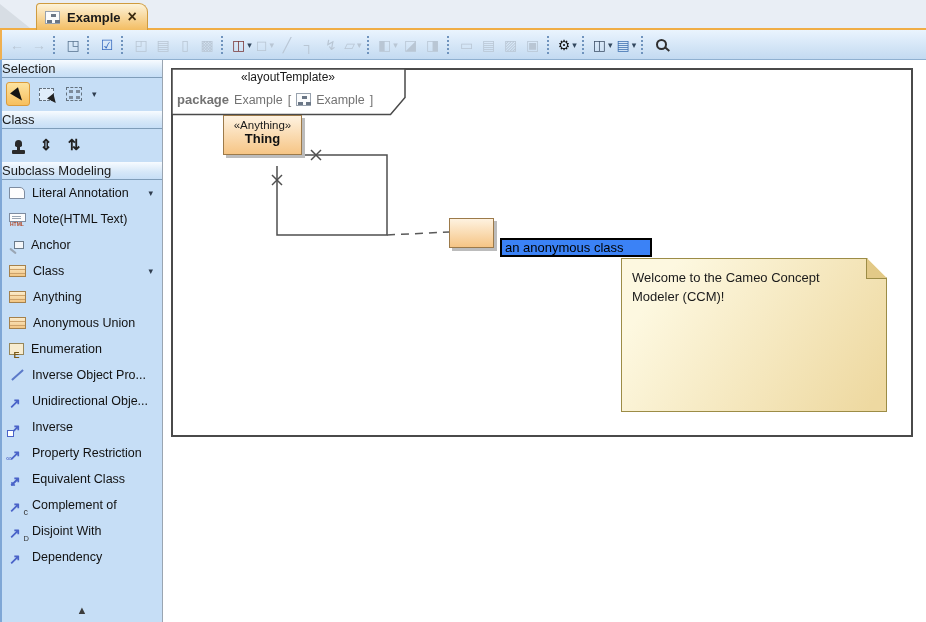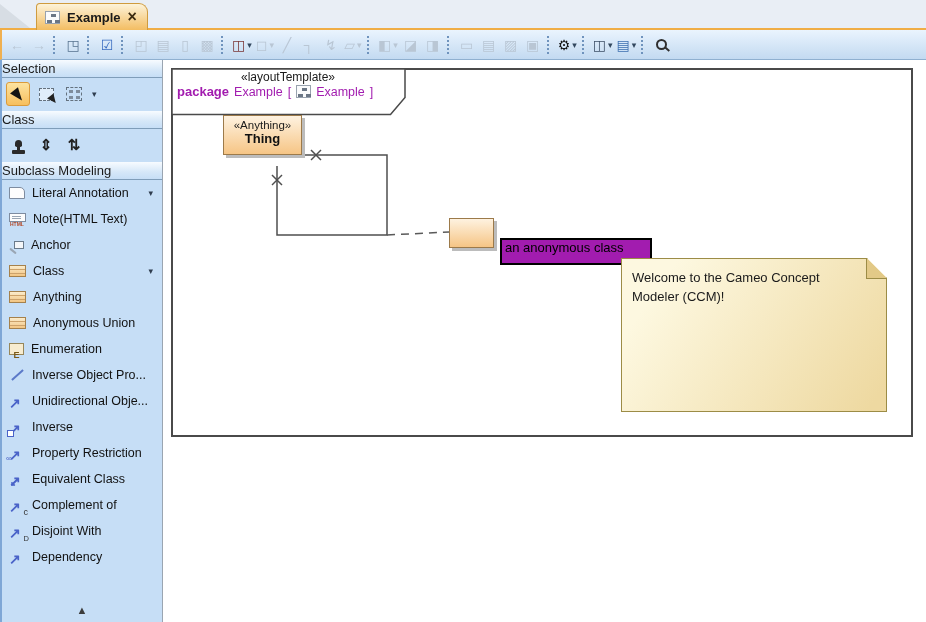--- a/index.html
+++ b/index.html
@@ -112,33 +112,33 @@
   .ic-restriction-arrow::after { content:"∞"; position:absolute; left:-3px; bottom:-2px; font-size:8px; color:#4a63c8; }
   .ic-complement-arrow::after { content:"c"; position:absolute; right:-3px; bottom:-4px; font-size:9px; color:#333; }
   .ic-disjoint-arrow::after { content:"D"; position:absolute; right:-4px; bottom:-4px; font-size:7.5px; color:#333; }
 
   
   .canvas { position:absolute; left:163px; top:60px; width:763px; height:562px; background:#fff; }
   .frame { position:absolute; left:8px; top:8px; width:742px; height:369px; border:2px solid #4a4a4a; }
   .overlay { position:absolute; left:0; top:0; }
   .frame-header-text { position:absolute; left:8px; top:10px; width:234px; }
   .fh-stereo { text-align:center; font-size:12px; color:#1a1a1a; }
-  .fh-line2 { padding-left:6px; margin-top:0; font-size:12.5px; color:#a21caf;
+  .fh-line2 { padding-left:6px; margin-top:8px; font-size:12.5px; color:#737373;
          display:flex; align-items:center; gap:5px; }
   .fh-kw { font-weight:bold; font-size:13px; }
 
   .uml-class { position:absolute; background:linear-gradient(#fef2e0,#f6c585);
          border:1px solid #9c7a4a; box-shadow:3px 3px 0 #bcbcbc; }
   .thing { left:60px; top:55px; width:79px; height:40px; text-align:center; }
   .cls-stereo { font-size:11.5px; color:#1a1a1a; margin-top:3px; }
   .cls-name { font-size:13px; font-weight:bold; color:#111; }
   .anon { left:286px; top:158px; width:45px; height:30px; }
 
-  .anon-label { position:absolute; left:337px; top:178px; width:152px; height:27px;
-         background:#a21caf; border:2px solid #000; font-size:13px; line-height:15px;
+  .anon-label { position:absolute; left:337px; top:178px; width:152px; height:19px;
+         background:#3b82f6; border:2px solid #000; font-size:13px; line-height:15px;
          padding:0 3px; color:#000; white-space:nowrap; }
 
   .note { position:absolute; left:458px; top:198px; width:266px; height:154px;
          background:linear-gradient(125deg,#fdf8e0 15%,#eed9a1 95%);
          border:1px solid #9c8c46;
          clip-path:polygon(0 0, calc(100% - 20px) 0, 100% 20px, 100% 100%, 0 100%);
          filter:drop-shadow(3px 3px 0 #a8a8a8); }
   .note-fold { position:absolute; top:0; right:0; width:20px; height:20px;
          background:linear-gradient(to bottom left, transparent 49%, #e2c987 50%);
          border-left:1px solid #9c8c46; border-bottom:1px solid #9c8c46; }

